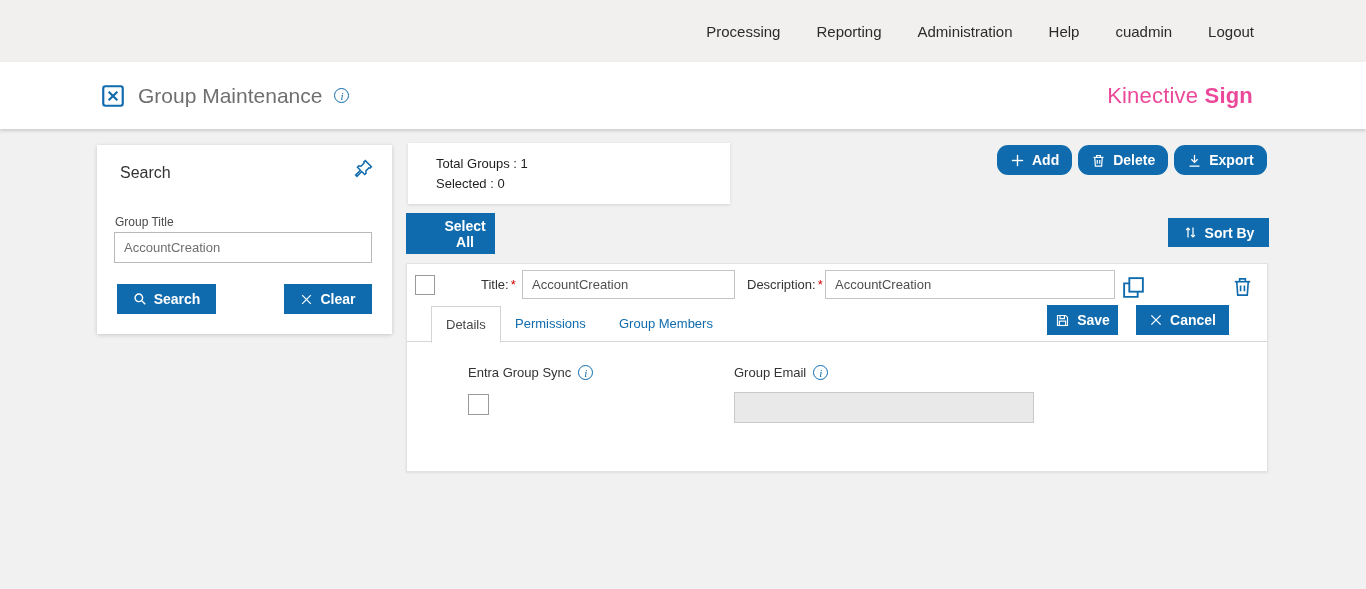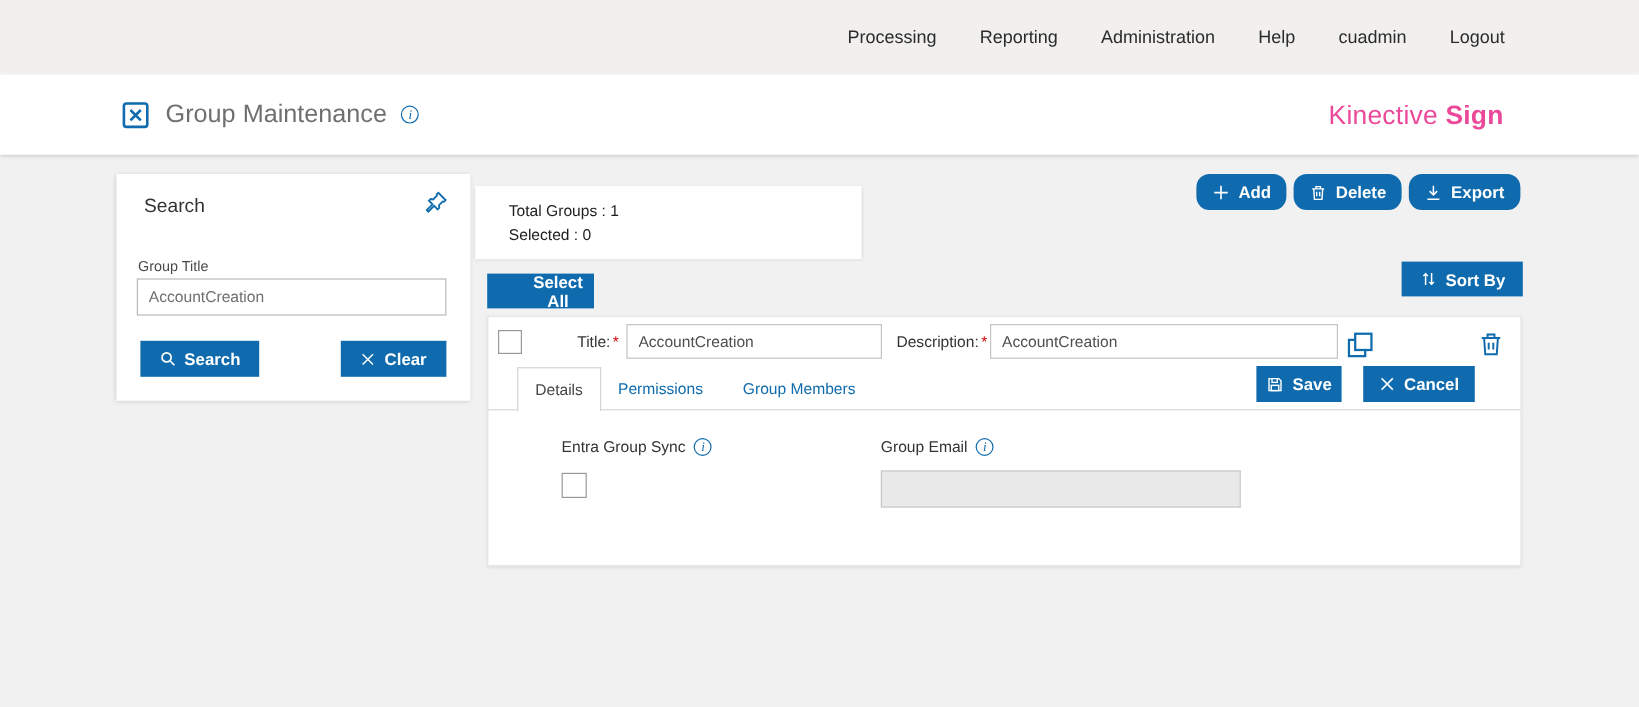--- a/index.html
+++ b/index.html
@@ -37,29 +37,29 @@
                  box-shadow:0 1px 4px rgba(0,0,0,0.18); }
   .search-card .card-title { position:absolute; left:23px; top:19px; font-size:16px; color:#333; }
   .pin { position:absolute; right:18px; top:13px; width:21px; height:21px; color:#0f6bad; cursor:pointer; }
   .search-card .field-label { position:absolute; left:18px; top:70px; font-size:12px; color:#4a4a4a; }
   .search-card input { position:absolute; left:17px; top:87px; width:258px; height:31px; border:1px solid #b9b9b9;
                        padding:0 9px; font-size:13px; color:#6f6f6f; font-family:inherit; background:#fff; }
   .search-btn { position:absolute; left:20px; top:139px; width:99px; height:30px; }
   .clear-btn  { position:absolute; left:187px; top:139px; width:88px; height:30px; }
 
   
-  .summary { position:absolute; left:396px; top:143px; width:322px; height:61px; background:#fff;
-             box-shadow:0 1px 3px rgba(0,0,0,0.12); padding:11px 0 0 28px;margin-top:12px; }
+  .summary { position:absolute; left:408px; top:143px; width:322px; height:61px; background:#fff;
+             box-shadow:0 1px 3px rgba(0,0,0,0.12); padding:11px 0 0 28px; }
   .summary div { font-size:13px; color:#1e1e1e; line-height:20px; }
 
   
   .actions { position:absolute; top:145px; left:997px; display:flex; gap:6px; }
   .actions .btn { height:30px; padding:0 13px;border-radius:11px; }
 
-  .select-all { position:absolute; left:406px; top:228px; width:89px; height:29px;padding-left:29px; }
+  .select-all { position:absolute; left:406px; top:213px; width:89px; height:41px;padding-left:29px; }
   .sort-by    { position:absolute; left:1168px; top:218px; width:101px; height:29px; }
 
   
   .group-card { position:absolute; left:406px; top:263px; width:862px; height:209px; background:#fff;
                 border:1px solid #e2e2e2; box-shadow:0 1px 2px rgba(0,0,0,0.08); }
   .checkbox { position:absolute; width:20px; height:20px; border:1px solid #9a9a9a; background:#fff; cursor:pointer; }
   .row-check { left:8px; top:11px; }
   .fld-label { position:absolute; font-size:13px; color:#333; }
   .req { color:#d40000; margin-left:2px; }
   .g-input { position:absolute; height:29px; border:1px solid #c4c4c4; padding:0 9px; font-size:13px;

